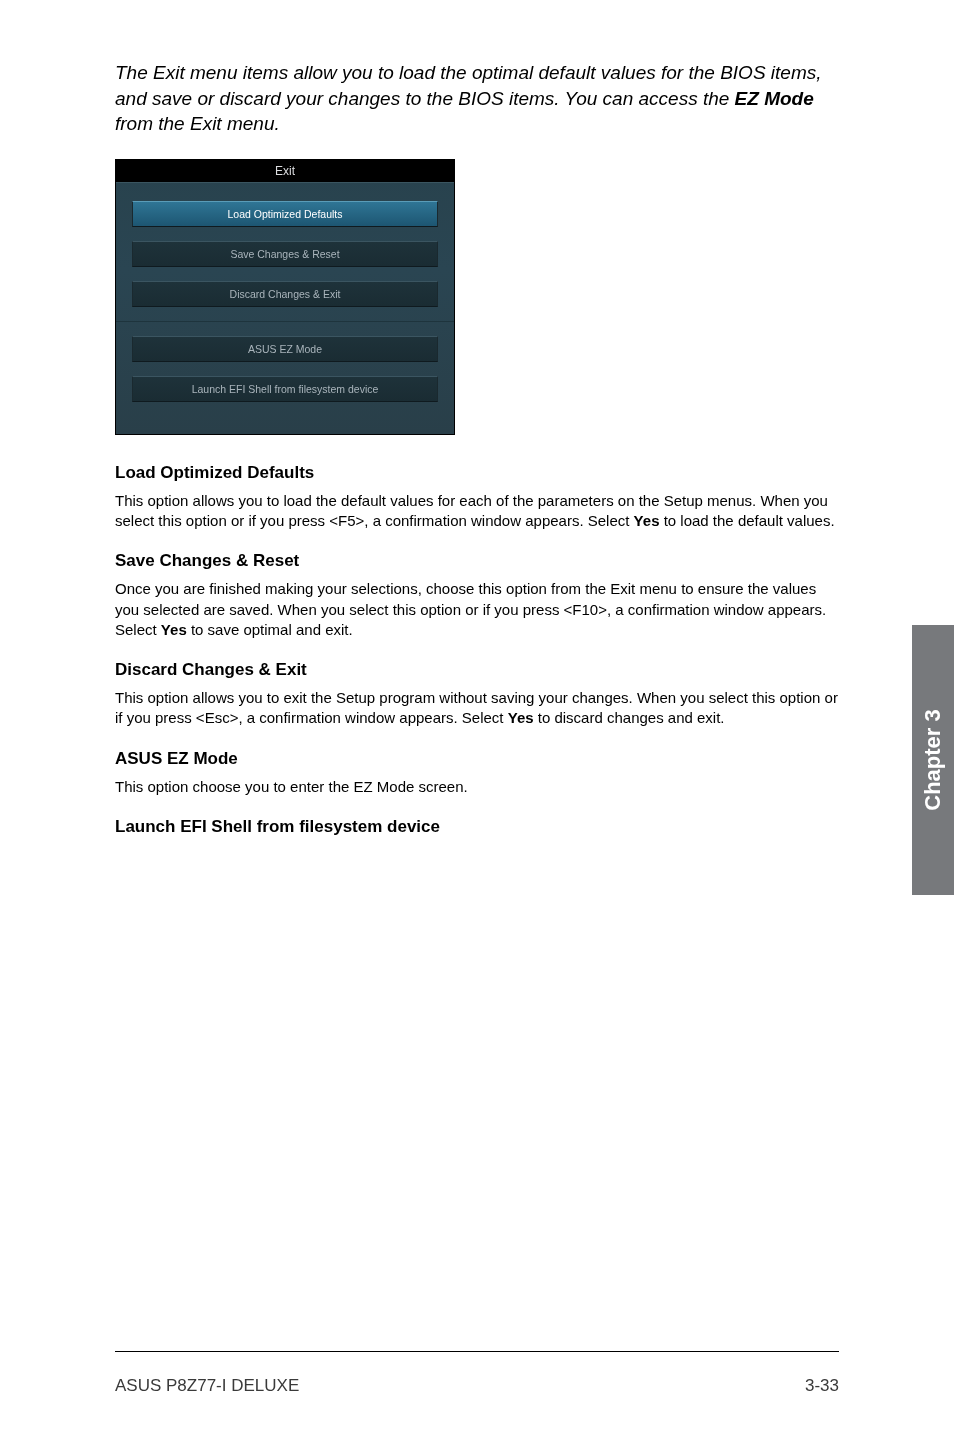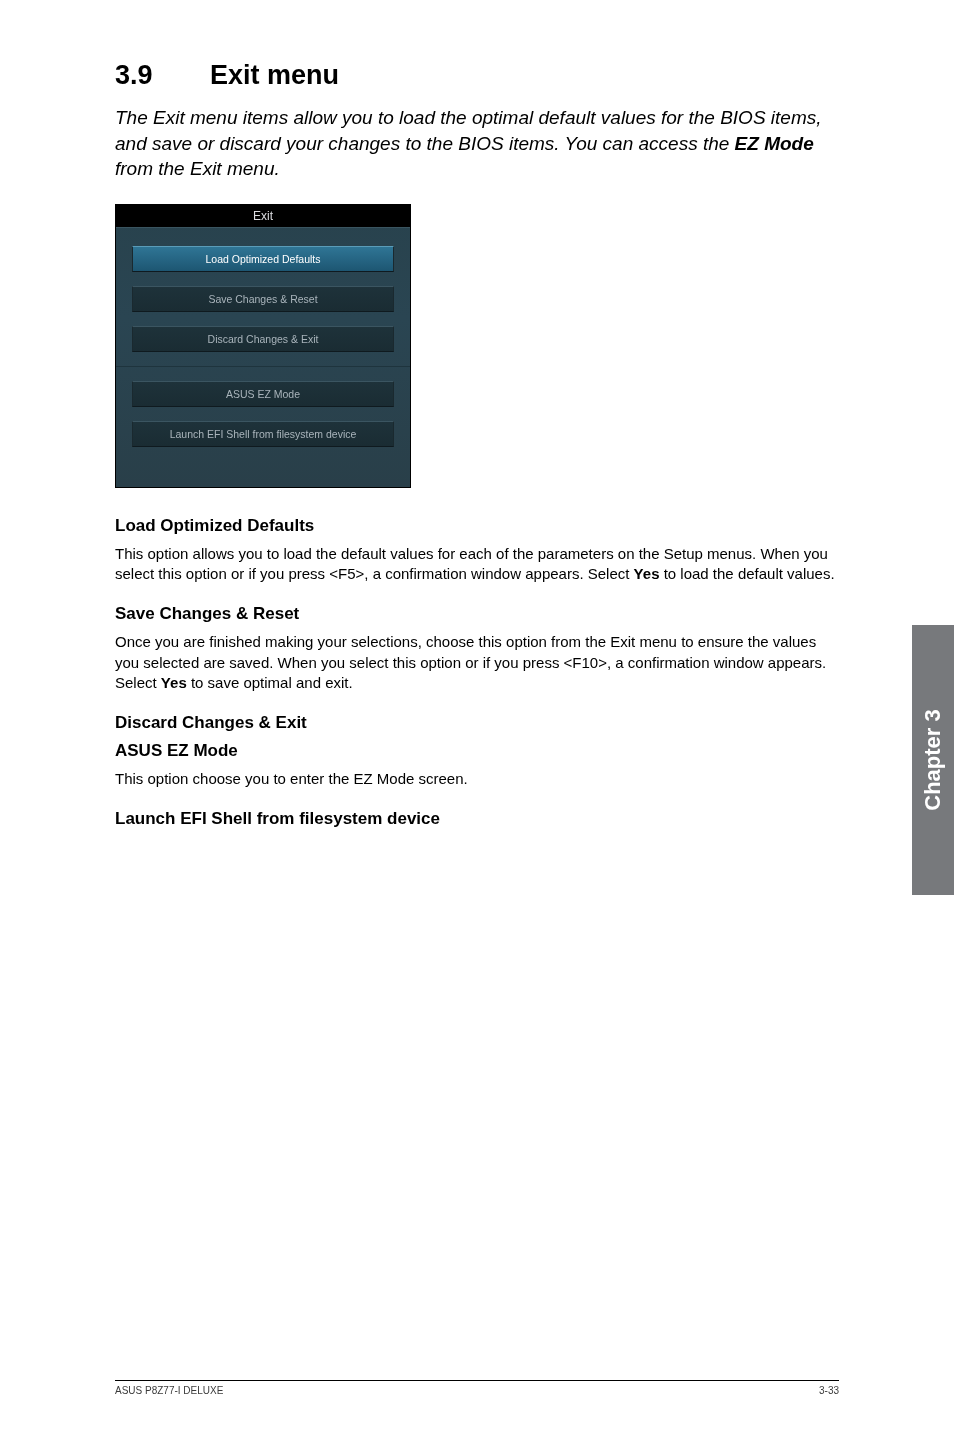--- a/index.html
+++ b/index.html
@@ -22,24 +22,24 @@
     margin-bottom: 14px;
   }
   .h1 .num { display:inline-block; width: 95px; }
   .intro {
     font-size: 19px;
     line-height: 1.35;
     margin-bottom: 22px;
     font-style: italic;
   }
   .bios-box {
-    width: 296px;
+    width: 340px;
     background: linear-gradient(#28424d, #2a4552 40%, #293f49);
     border: 1px solid #000;
-    padding-bottom: 26px;
+    padding-bottom: 18px;
     margin-bottom: 28px;
   }
   .bios-title {
     background: #000;
     color: #dcdde0;
     text-align: center;
     font-size: 12px;
     padding: 4px 0;
     border-bottom: 1px solid #3a5560;
     margin-bottom: 18px;
@@ -94,35 +94,32 @@
     font-weight: bold;
     font-size: 22px;
     white-space: nowrap;
   }
   .footer {
     position: absolute;
     bottom: 42px;
     left: 115px;
     right: 115px;
     border-top: 1px solid #000;
-    padding-top: 4px;
-    font-size: 10px;
+    padding-top: 24px;
+    font-size: 17px;
     display: flex;
     justify-content: space-between;
     color: #3a3a3a;
   }
 </style>
 </head>
 <body>
 
 <div class="page">
 
-  <h1 class="h1">
-    <span class="num">3.9</span><span>Exit menu</span>
-  </h1>
 
   <p class="intro">
     <span>The Exit menu items allow you to load the optimal default values for the BIOS items, and save or discard your changes to the BIOS items. You can access the </span><b>EZ Mode</b><span> from the Exit menu.</span>
   </p>
 
   <div class="bios-box">
     <div class="bios-title">Exit</div>
     <div class="bios-btn selected">Load Optimized Defaults</div>
     <div class="bios-btn">Save Changes &amp; Reset</div>
     <div class="bios-btn">Discard Changes &amp; Exit</div>
@@ -135,20 +132,23 @@
   <p class="body">
     <span>This option allows you to load the default values for each of the parameters on the Setup menus. When you select this option or if you press &lt;F5&gt;, a confirmation window appears. Select </span><b>Yes</b><span> to load the default values.</span>
   </p>
 
   <h2 class="h2">Save Changes &amp; Reset</h2>
   <p class="body">
     <span>Once you are finished making your selections, choose this option from the Exit menu to ensure the values you selected are saved. When you select this option or if you press &lt;F10&gt;, a confirmation window appears. Select </span><b>Yes</b><span> to save optimal and exit.</span>
   </p>
 
   <h2 class="h2">Discard Changes &amp; Exit</h2>
+  <p class="body">
+    <span>This option allows you to exit the Setup program without saving your changes. When you select this option or if you press &lt;Esc&gt;, a confirmation window appears. Select </span><b>Yes</b><span> to discard changes and exit.</span>
+  </p>
 
   <h2 class="h2">ASUS EZ Mode</h2>
   <p class="body">This option choose you to enter the EZ Mode screen.</p>
 
   <h2 class="h2">Launch EFI Shell from filesystem device</h2>
 
   <div class="footer">
     <span>ASUS P8Z77-I DELUXE</span>
     <span>3-33</span>
   </div>

